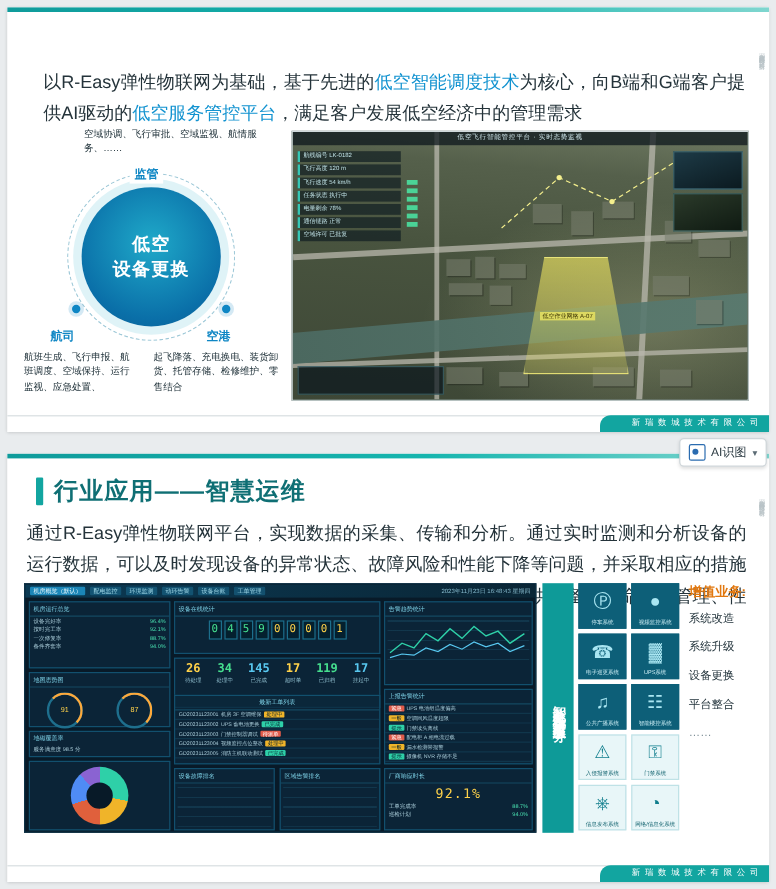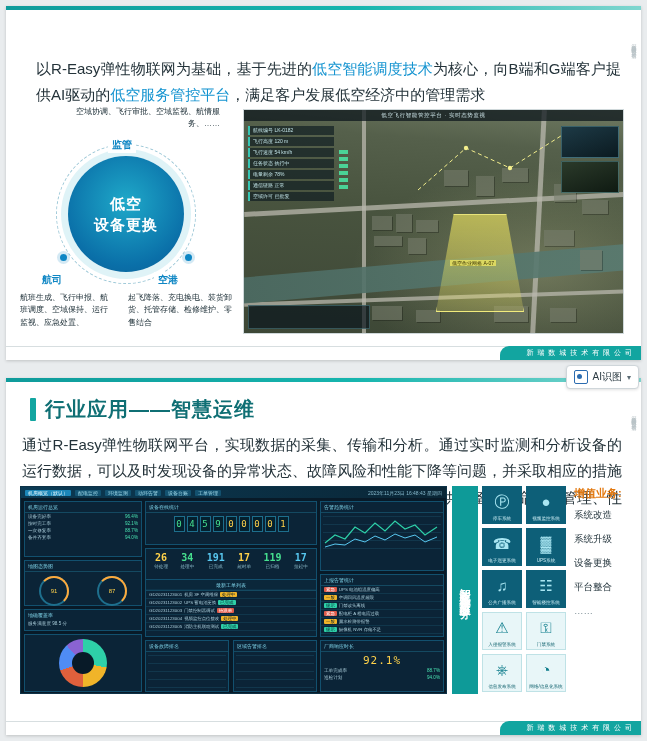--- a/index.html
+++ b/index.html
@@ -150,40 +150,40 @@
     position: absolute;
     font-size: 10px;
     font-weight: bold;
     color: #0e86c4;
     background: #ffffff;
     padding: 1px 4px;
     white-space: nowrap;
   }
   .node.n-top { left: 88px; top: 31px; color:#0e86c4; }
   .node.n-left { left: 18px; top: 166px; }
-  .node.n-right { left: 134px; top: 166px; font-family: Liberation Serif, serif; }
+  .node.n-right { left: 148px; top: 166px; font-family: Liberation Serif, serif; }
 
   .dot {
     position: absolute;
     width: 7px; height: 7px;
     border-radius: 50%;
     background: #0e86c4;
     box-shadow: 0 0 0 3px rgba(14,134,196,0.18);
   }
   .dot.d-top { left: 103px; top: 34px; }
   .dot.d-left { left: 40px; top: 148px; }
   .dot.d-right { left: 165px; top: 148px; }
 
   .cap {
     position: absolute;
     font-size: 8px;
     line-height: 1.55;
     color: #20323a;
   }
-  .cap.c-top { left: 50px; top: 0px; width: 150px; text-align: right; }
+  .cap.c-top { left: 50px; top: 0px; width: 150px; text-align: left; }
   .cap.c-bl { left: 0px; top: 186px; width: 92px; }
   .cap.c-br { left: 108px; top: 186px; width: 108px; }
 
   
   .photo {
     position: absolute;
     left: 237px;
     top: 103px;
     width: 381px;
     height: 225px;
@@ -784,21 +784,21 @@
           <div class="kpi-strip">
             <div class="kpi">
               <b>26</b>
               <span>待处理</span>
             </div>
             <div class="kpi g">
               <b>34</b>
               <span>处理中</span>
             </div>
             <div class="kpi b">
-              <b>191</b>
+              <b>145</b>
               <span>已完成</span>
             </div>
             <div class="kpi">
               <b>17</b>
               <span>超时单</span>
             </div>
             <div class="kpi g">
               <b>119</b>
               <span>已归档</span>
             </div>

